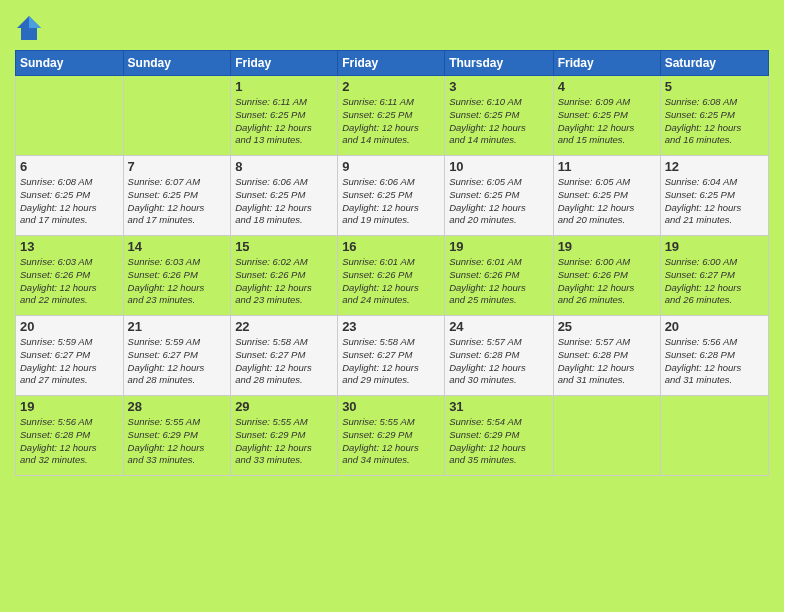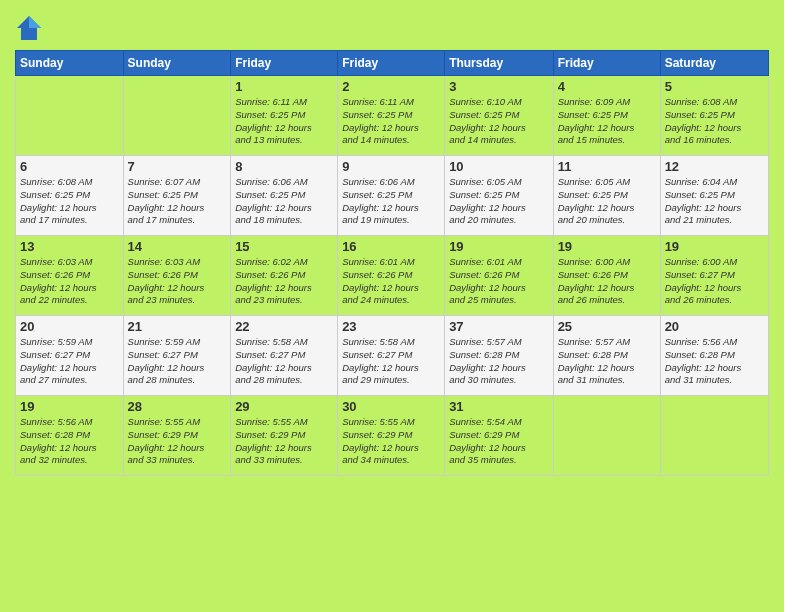--- a/index.html
+++ b/index.html
@@ -214,21 +214,21 @@
           </td>
           <td class="shaded">
             <span class="day-number">22</span>
             <div class="day-info">Sunrise: 5:58 AM<br>Sunset: 6:27 PM<br>Daylight: 12 hours<br>and 28 minutes.</div>
           </td>
           <td class="shaded">
             <span class="day-number">23</span>
             <div class="day-info">Sunrise: 5:58 AM<br>Sunset: 6:27 PM<br>Daylight: 12 hours<br>and 29 minutes.</div>
           </td>
           <td class="shaded">
-            <span class="day-number">37</span>
+            <span class="day-number">24</span>
             <div class="day-info">Sunrise: 5:57 AM<br>Sunset: 6:28 PM<br>Daylight: 12 hours<br>and 30 minutes.</div>
           </td>
           <td class="shaded">
             <span class="day-number">25</span>
             <div class="day-info">Sunrise: 5:57 AM<br>Sunset: 6:28 PM<br>Daylight: 12 hours<br>and 31 minutes.</div>
           </td>
           <td class="shaded">
             <span class="day-number">20</span>
             <div class="day-info">Sunrise: 5:56 AM<br>Sunset: 6:28 PM<br>Daylight: 12 hours<br>and 31 minutes.</div>
           </td>

